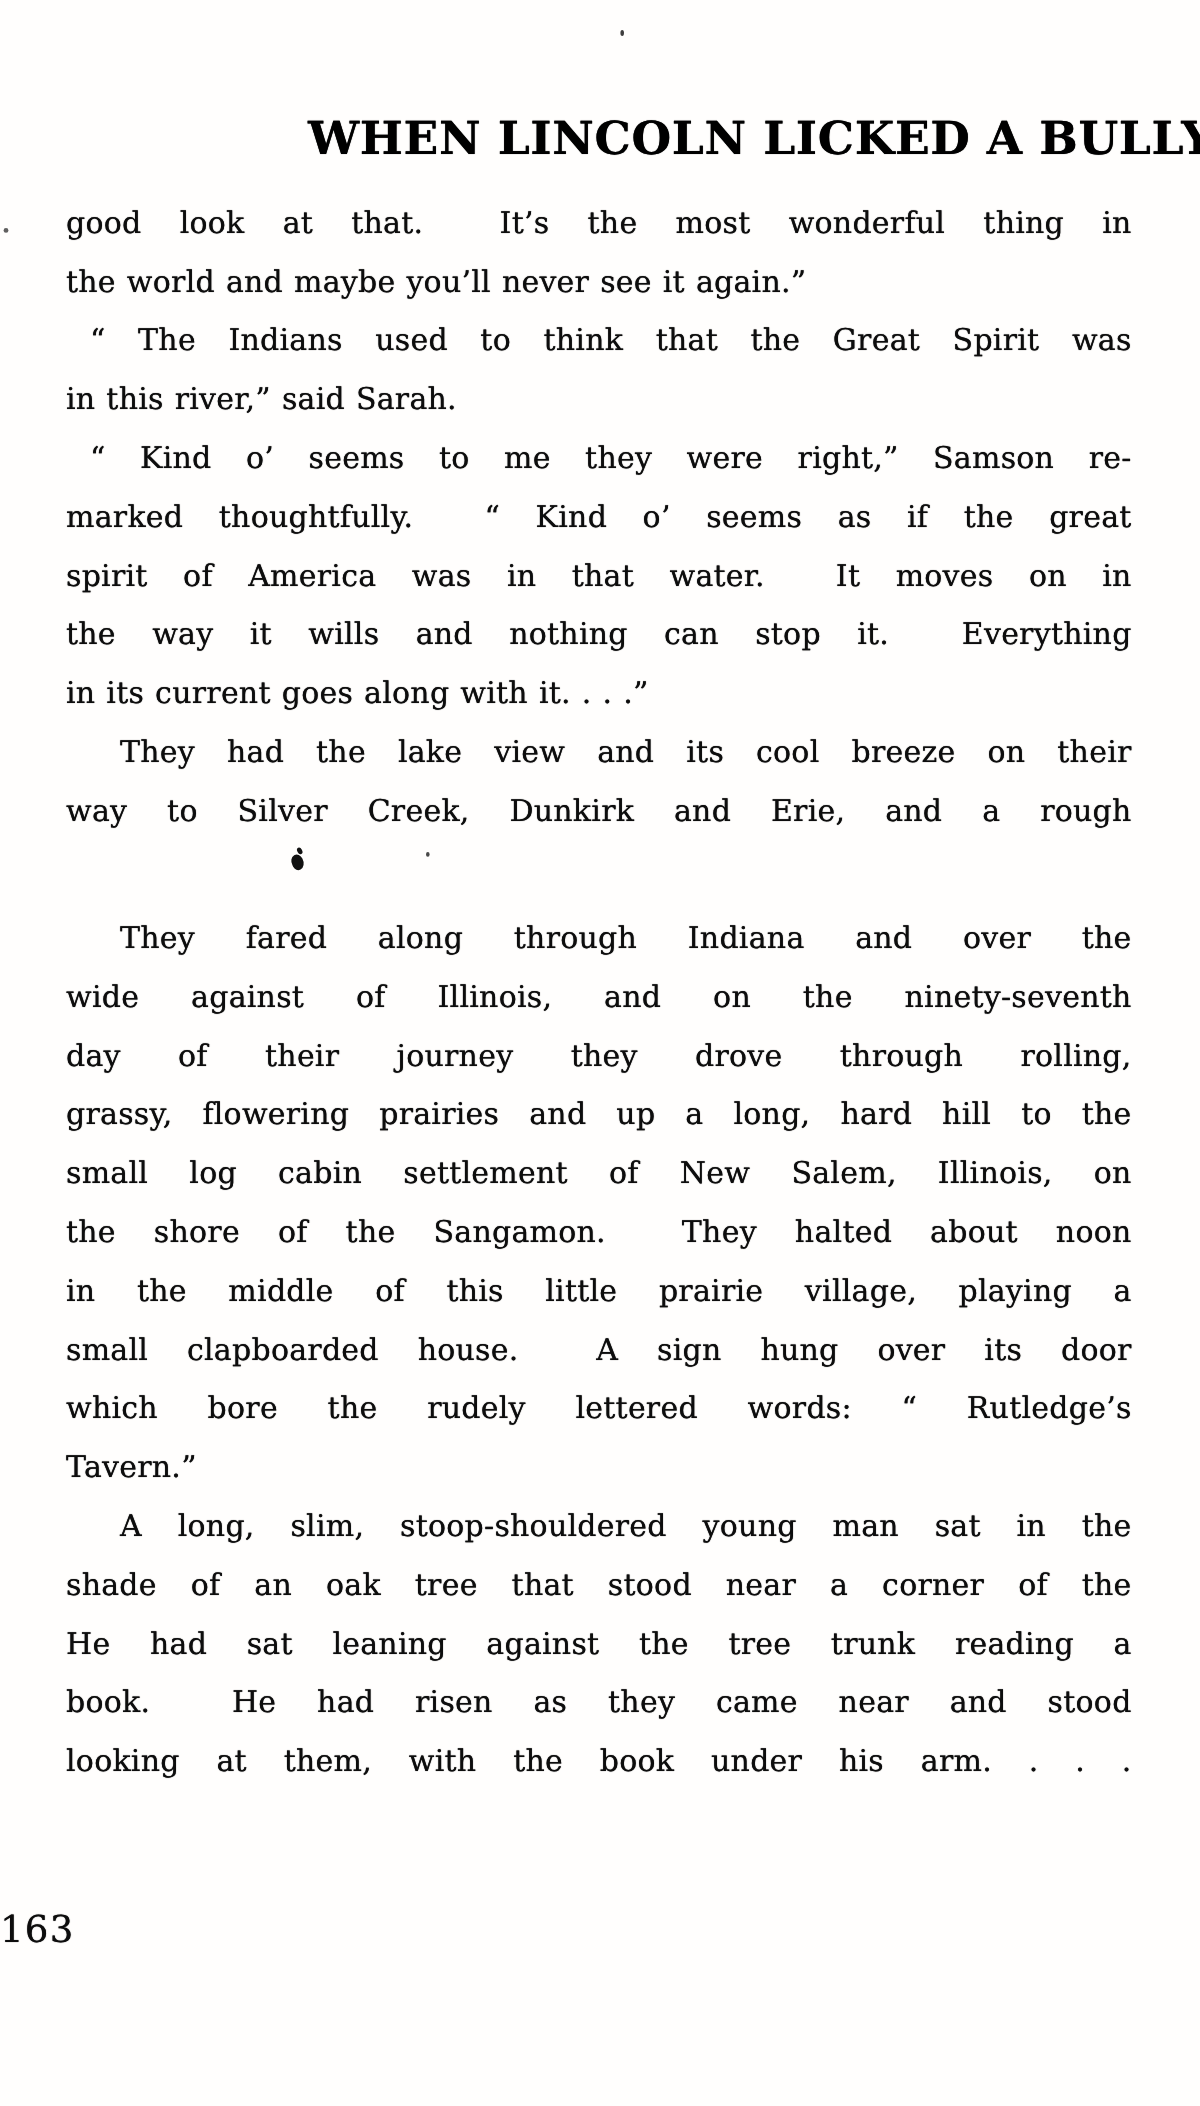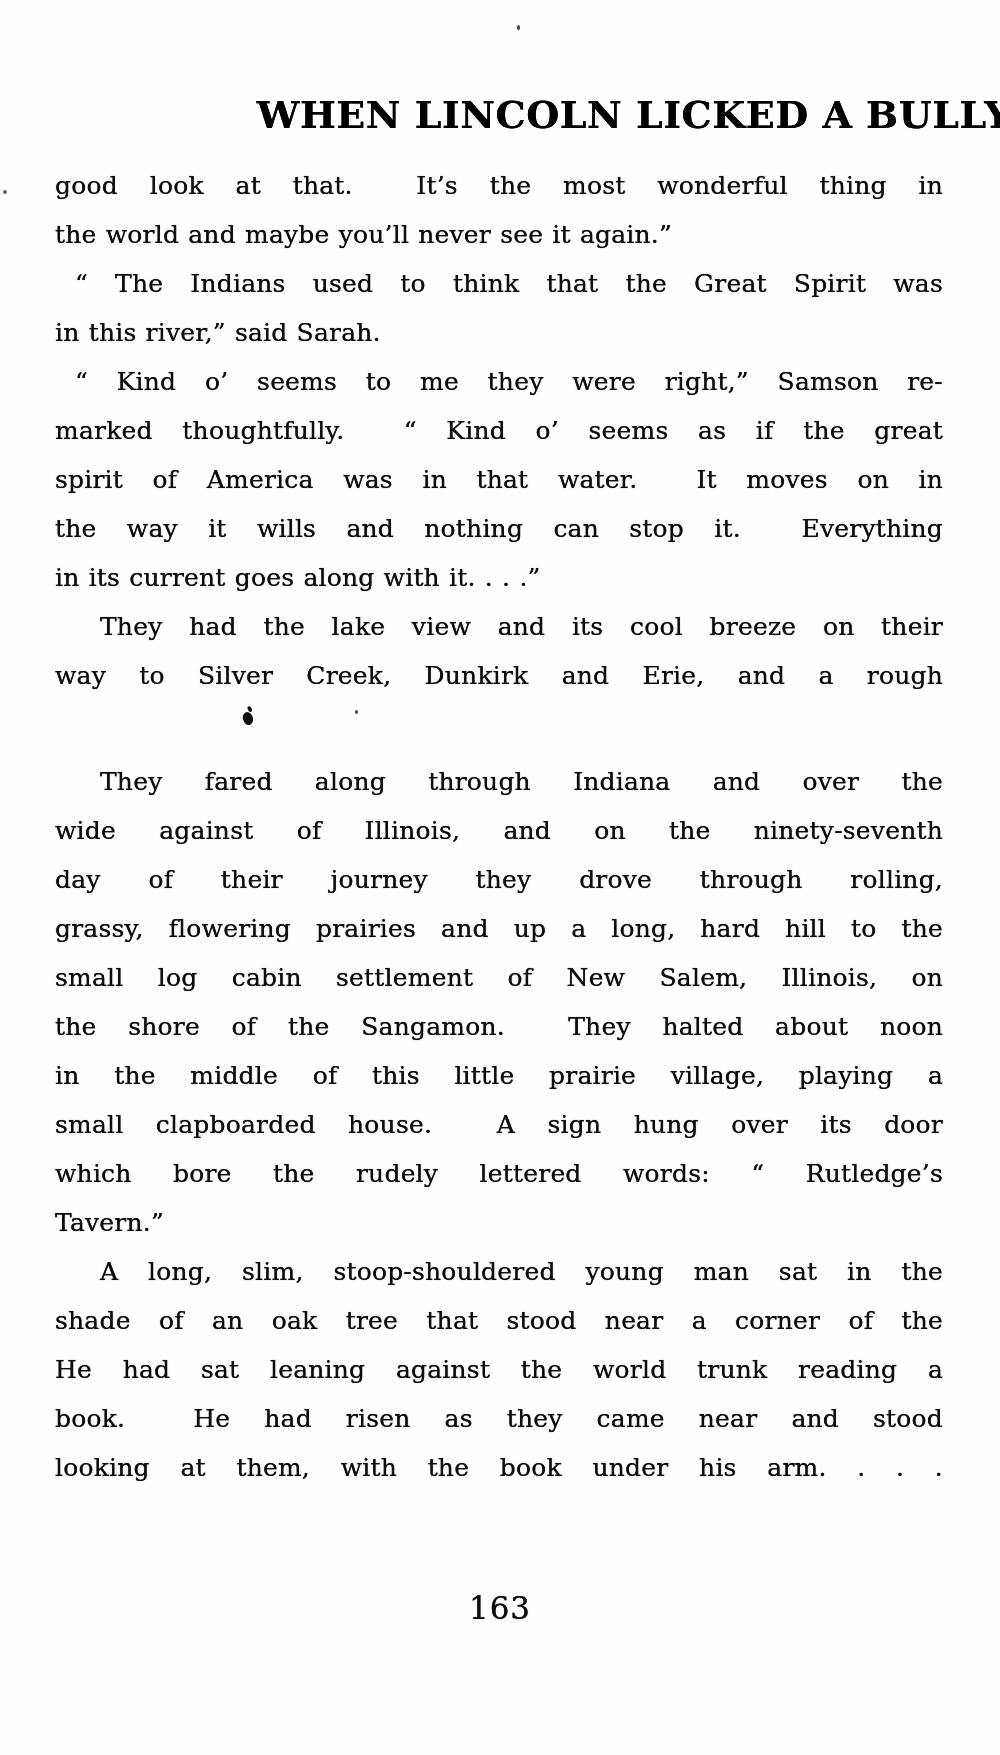--- a/index.html
+++ b/index.html
@@ -52,21 +52,20 @@
     text-align: left;
     text-align-last: left;
   }
   .line.indent   { text-indent: 45px; }
   .line.indent-q { text-indent: 20px; }
   .page-number {
     position: absolute;
     top: 1584px;
     left: 0;
     width: 1000px;
-    text-align: center;
     font-size: 31px;
     line-height: 49px;
     letter-spacing: 1px;
     text-shadow: 0 0 0.7px #141414;
     font-variant-numeric: oldstyle-nums;
   }
   .speck {
     position: absolute;
     background: #1c1c1c;
     border-radius: 50%;
@@ -130,21 +129,21 @@
         <div class="line">small log cabin settlement of New Salem, Illinois, on</div>
         <div class="line">the shore of the Sangamon.  They halted about noon</div>
         <div class="line">in the middle of this little prairie village, playing a</div>
         <div class="line">small clapboarded house.  A sign hung over its door</div>
         <div class="line">which bore the rudely lettered words: “ Rutledge’s</div>
         <div class="line para-end">Tavern.”</div>
       </div>
       <div class="paragraph">
         <div class="line indent">A long, slim, stoop-shouldered young man sat in the</div>
         <div class="line">shade of an oak tree that stood near a corner of the</div>
-        <div class="line">He had sat leaning against the world trunk reading a</div>
+        <div class="line">He had sat leaning against the tree trunk reading a</div>
         <div class="line">book.  He had risen as they came near and stood</div>
         <div class="line">looking at them, with the book under his arm. . . .</div>
       </div>
     </div>
 
   <div class="page-number">163</div>
 
   <span class="speck s1"></span>
   <span class="speck s2"></span>
   <span class="blot"></span>

